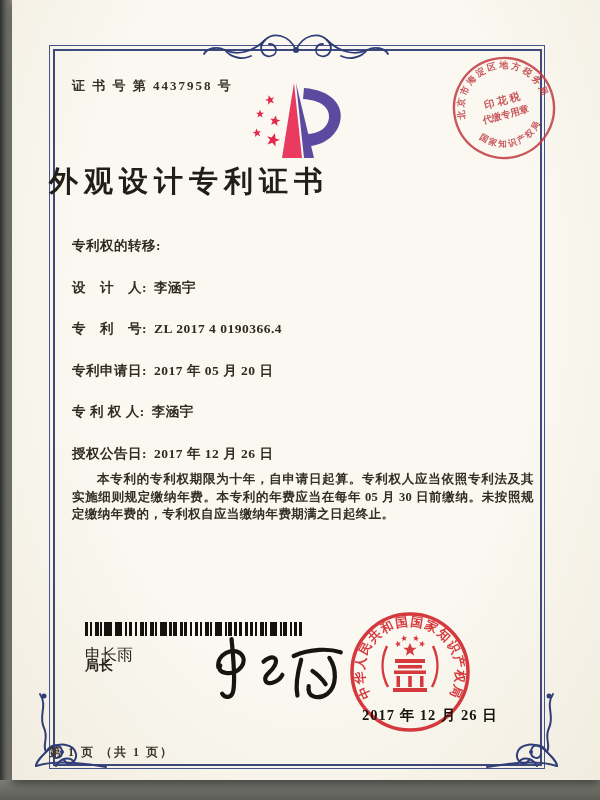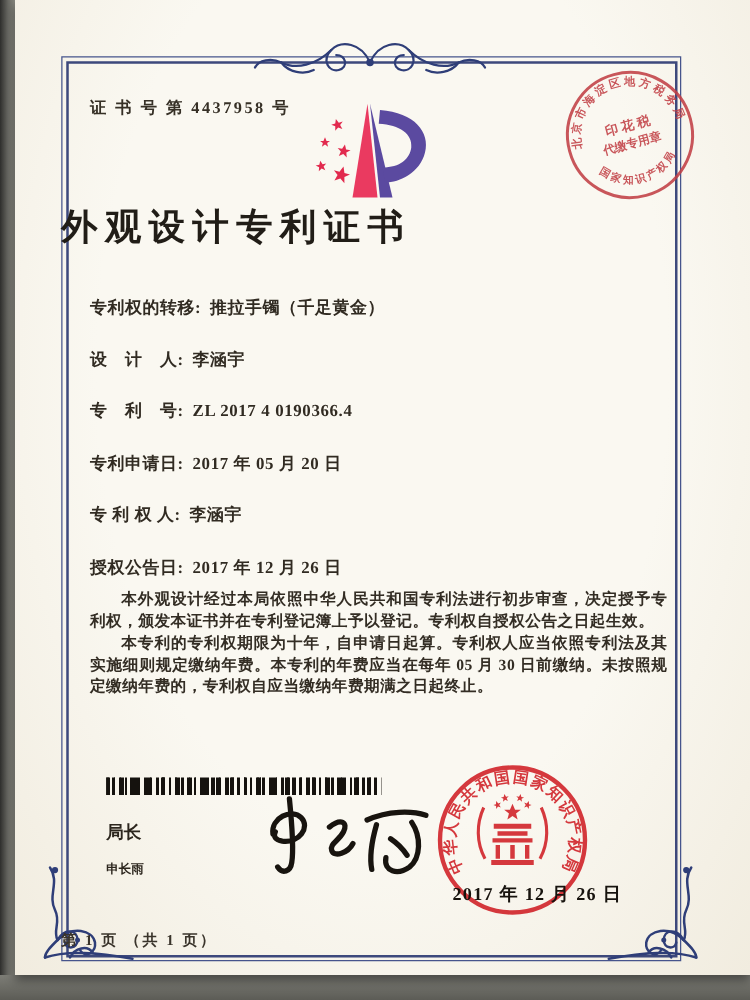--- a/index.html
+++ b/index.html
@@ -31,21 +31,21 @@
   .paras{position:absolute;left:60px;top:471px;width:462px;font-size:12.5px;
     line-height:17.5px;font-weight:600;color:#332d24;text-align:justify;
     letter-spacing:.4px;}
   .paras p{margin:0;text-indent:2em;}
   .barcode{position:absolute;left:73px;top:622px;width:220px;height:14px;
     background:
       repeating-linear-gradient(90deg,#15120e 0 2px,transparent 2px 5px),
       repeating-linear-gradient(90deg,#15120e 0 3px,transparent 3px 11px),
       repeating-linear-gradient(90deg,transparent 0 6px,#15120e 6px 7px,transparent 7px 13px);}
   .signer-title{position:absolute;left:73px;top:657px;font-size:14px;font-weight:700;color:#2c261e;}
-  .signer-name{position:absolute;left:73px;top:688px;font-size:10px;font-weight:700;color:#2c261e;}
+  .signer-name{position:absolute;left:73px;top:645px;font-size:16px;font-weight:400;color:#2c261e;}
   .signature{position:absolute;left:180px;top:628px;width:160px;height:88px;z-index:3;}
   .office-stamp{position:absolute;left:336px;top:610px;width:124px;height:124px;z-index:4;opacity:.92;}
   .issue-date{position:absolute;left:350px;top:706px;font-size:14.5px;font-weight:700;
     letter-spacing:1px;color:#17130e;z-index:5;}
   .page-footer{position:absolute;left:37px;top:744px;width:494px;text-align:left;
     font-size:12px;font-weight:600;letter-spacing:2px;color:#3a342b;}
   svg text{font-family:"Liberation Serif","DejaVu Serif",serif;}
 </style>
 </head>
 <body>
@@ -127,21 +127,20 @@
       </text>
       <text x="62" y="58" font-size="10.5" fill="#c24046" font-weight="bold" text-anchor="middle">印 花 税</text>
       <text x="62" y="72" font-size="9.5" fill="#c24046" font-weight="bold" text-anchor="middle">代缴专用章</text>
     </svg>
 
     <div class="title">外观设计专利证书</div>
 
     <div class="fields">
       <div class="field-row">
         <span class="lab">专利权的转移:</span>
-        <span class="val">推拉手镯（千足黄金）</span>
       </div>
       <div class="field-row">
         <span class="lab">设　计　人:</span>
         <span class="val">李涵宇</span>
       </div>
       <div class="field-row">
         <span class="lab">专　利　号:</span>
         <span class="val">ZL 2017 4 0190366.4</span>
       </div>
       <div class="field-row">
@@ -152,21 +151,20 @@
         <span class="lab">专 利 权 人:</span>
         <span class="val">李涵宇</span>
       </div>
       <div class="field-row">
         <span class="lab">授权公告日:</span>
         <span class="val">2017 年 12 月 26 日</span>
       </div>
     </div>
 
     <div class="paras">
-      <p>本外观设计经过本局依照中华人民共和国专利法进行初步审查，决定授予专利权，颁发本证书并在专利登记簿上予以登记。专利权自授权公告之日起生效。</p>
       <p>本专利的专利权期限为十年，自申请日起算。专利权人应当依照专利法及其实施细则规定缴纳年费。本专利的年费应当在每年 05 月 30 日前缴纳。未按照规定缴纳年费的，专利权自应当缴纳年费期满之日起终止。</p>
     </div>
 
     <div class="barcode"></div>
 
     <div class="signer-title">局长</div>
     <div class="signer-name">申长雨</div>
 
     <svg class="signature" viewBox="0 0 170 90">
       <g stroke="#18140f" fill="none" stroke-width="4.5" stroke-linecap="round" stroke-linejoin="round">

